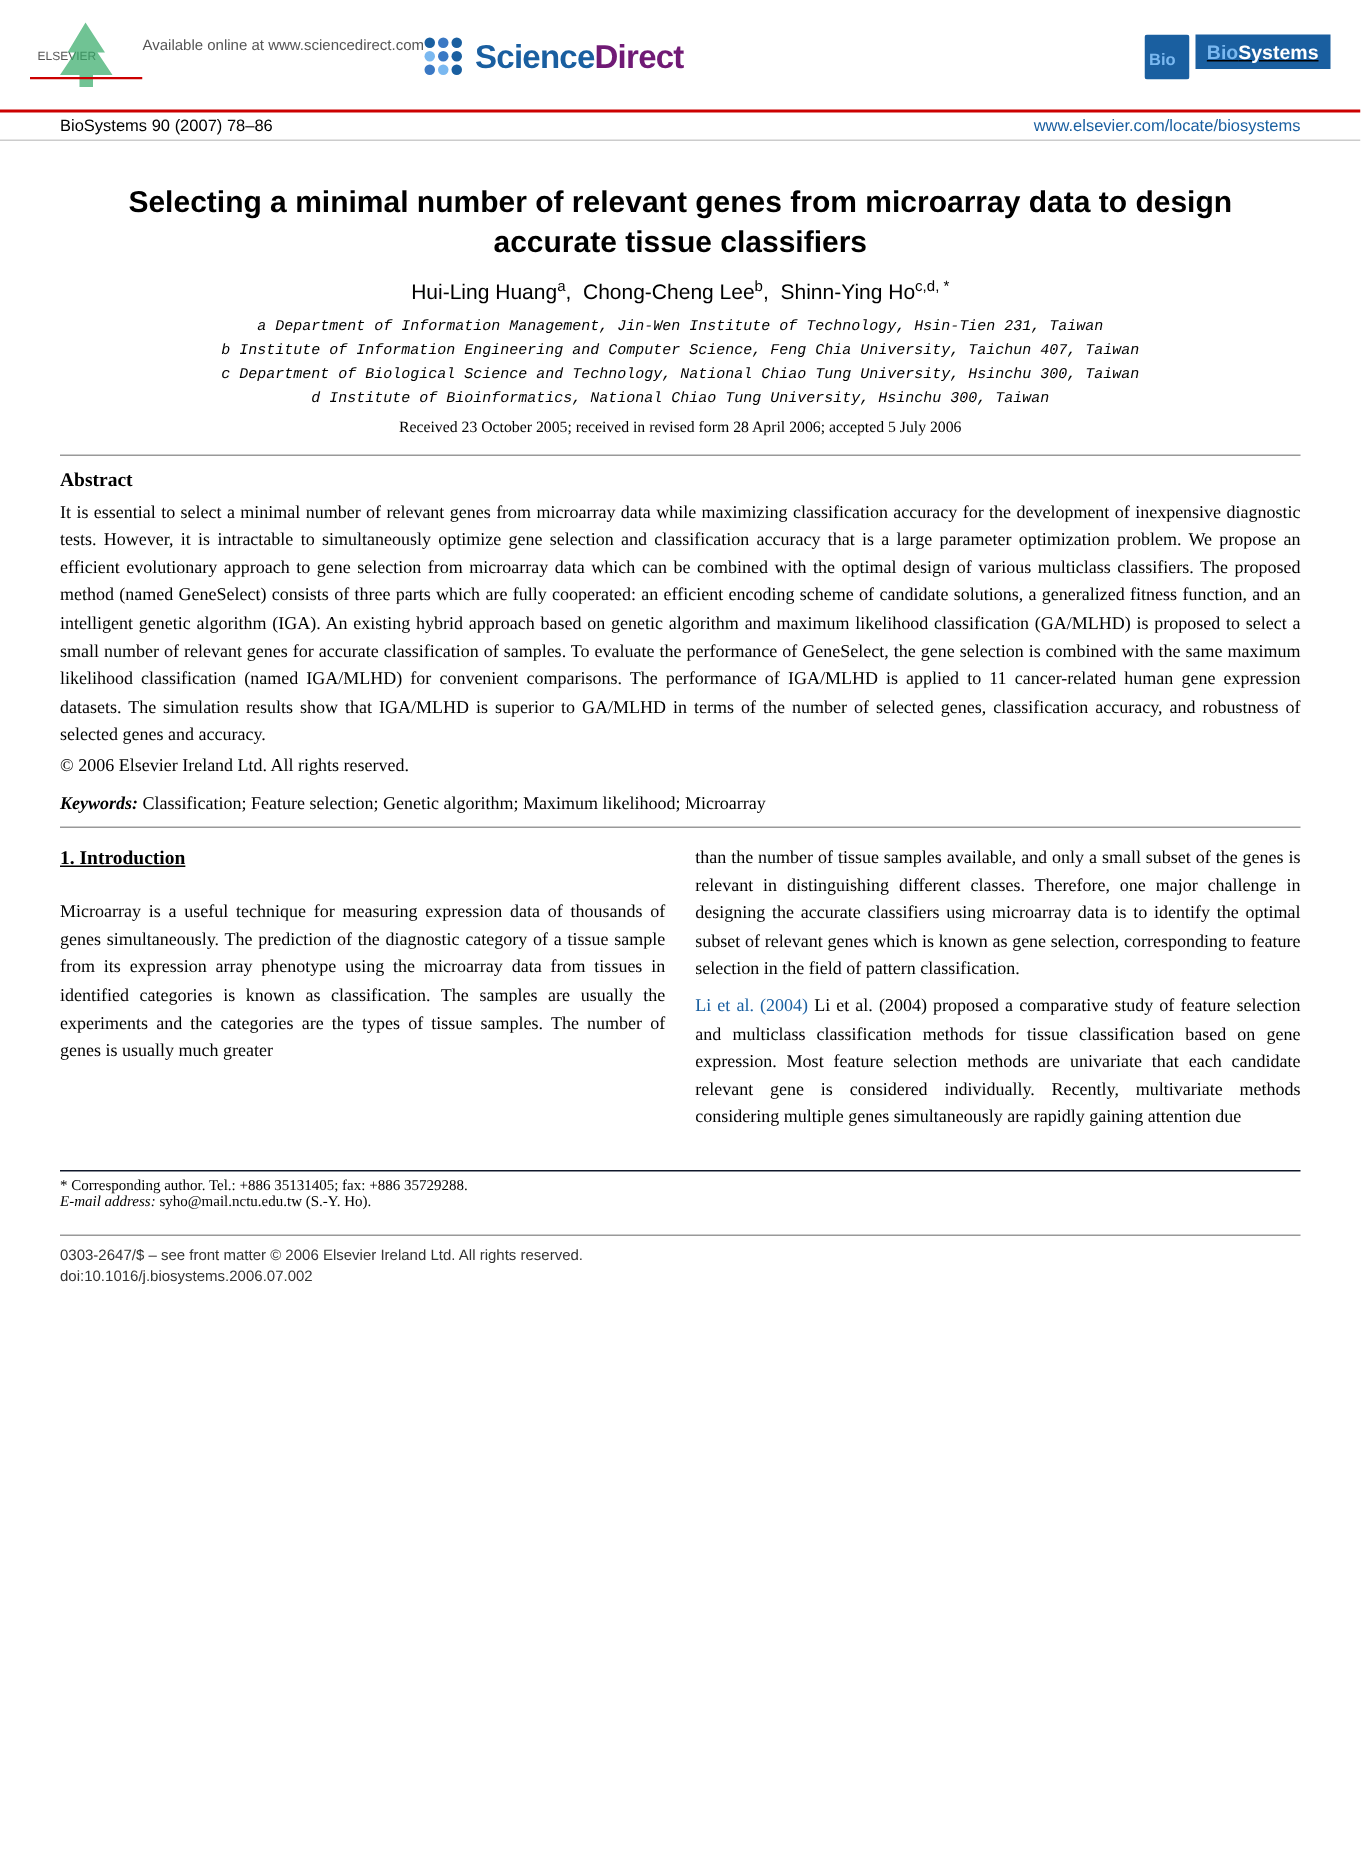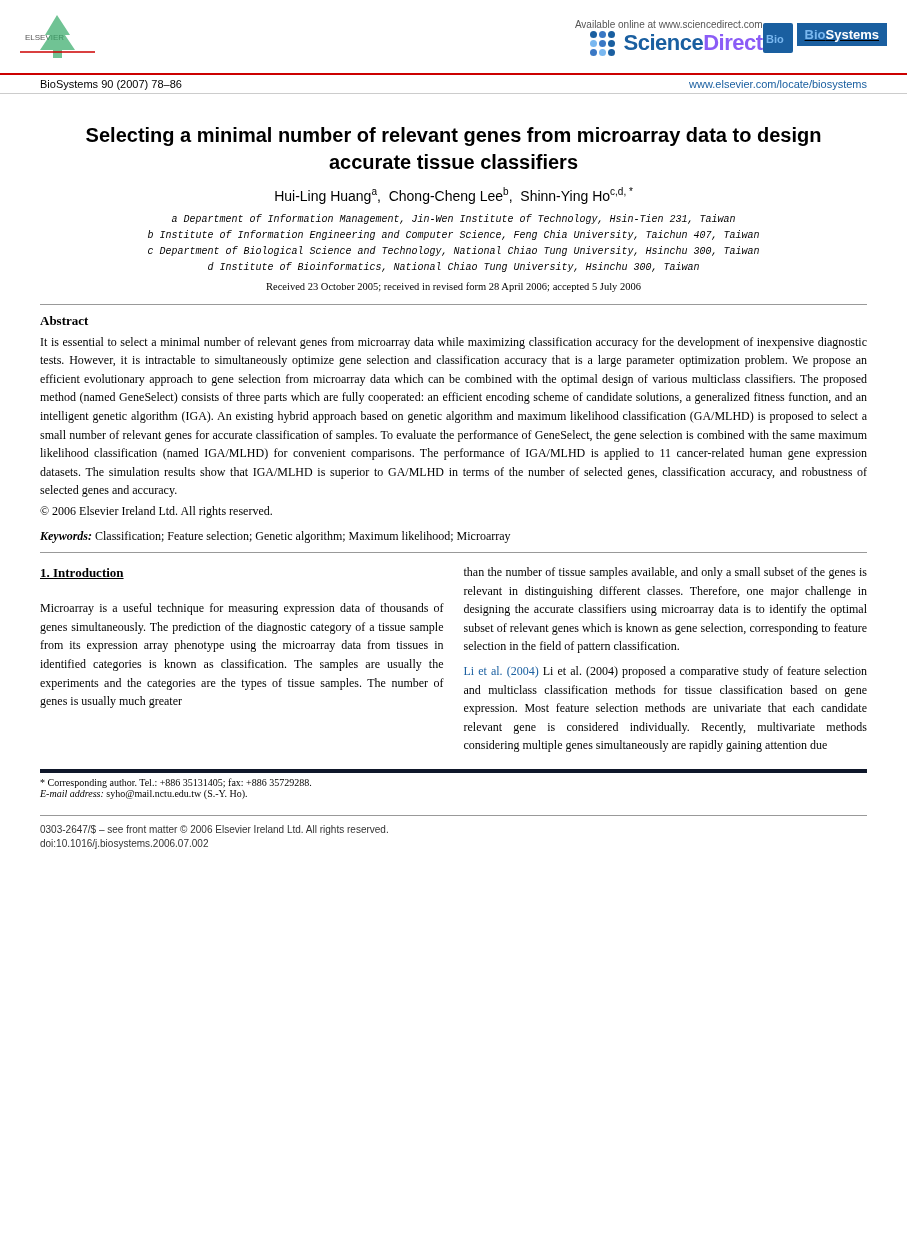--- a/index.html
+++ b/index.html
@@ -24,22 +24,21 @@
     .header-left {
       display: flex;
       align-items: center;
     }
     .header-center {
       flex: 1;
       text-align: center;
     }
     .sciencedirect-logo {
       display: flex;
-      flex-direction: column;
-      align-items: flex-end;
+      align-items: flex-start;
     }
     .available-text {
       font-size: 10px;
       color: #555;
       font-family: Arial, sans-serif;
     }
     .sd-brand {
       display: flex;
       align-items: center;
       gap: 6px;
@@ -59,21 +58,21 @@
     .sd-dot.dark { background: #1a5fa0; }
     .sd-dot.med { background: #3a78c4; }
     .sd-dot.light { background: #7ab8f0; }
     .sd-text {
       font-size: 22px;
       font-weight: bold;
       color: #1a5fa0;
       font-family: Arial, sans-serif;
       letter-spacing: -0.5px;
     }
-    .sd-text span { color: #8b5cf6; }
+    .sd-text span { color: #701a75; }
     .header-right {
       display: flex;
       flex-direction: column;
       align-items: flex-end;
     }
     .biosystems-logo {
       background: #1a5fa0;
       color: #fff;
       padding: 4px 8px;
       font-size: 13px;
@@ -195,23 +194,23 @@
       font-size: 10px;
       color: #333;
       font-family: Arial, sans-serif;
     }
     .footer-note {
       font-size: 10px;
       line-height: 1.4;
     }
     .footnote-star {
       font-size: 10px;
-      border-top: 4px solid #0f172a;
+      border-top: 1px solid #0f172a;
       padding-top: 4px;
-      margin-top: 8px;
+      margin-top: 20px;
     }
   </style>
 </head>
 <body>
 
 <div class="header">
 
   <div class="header-left">
     <svg width="75" height="55" viewBox="0 0 75 55">
 

